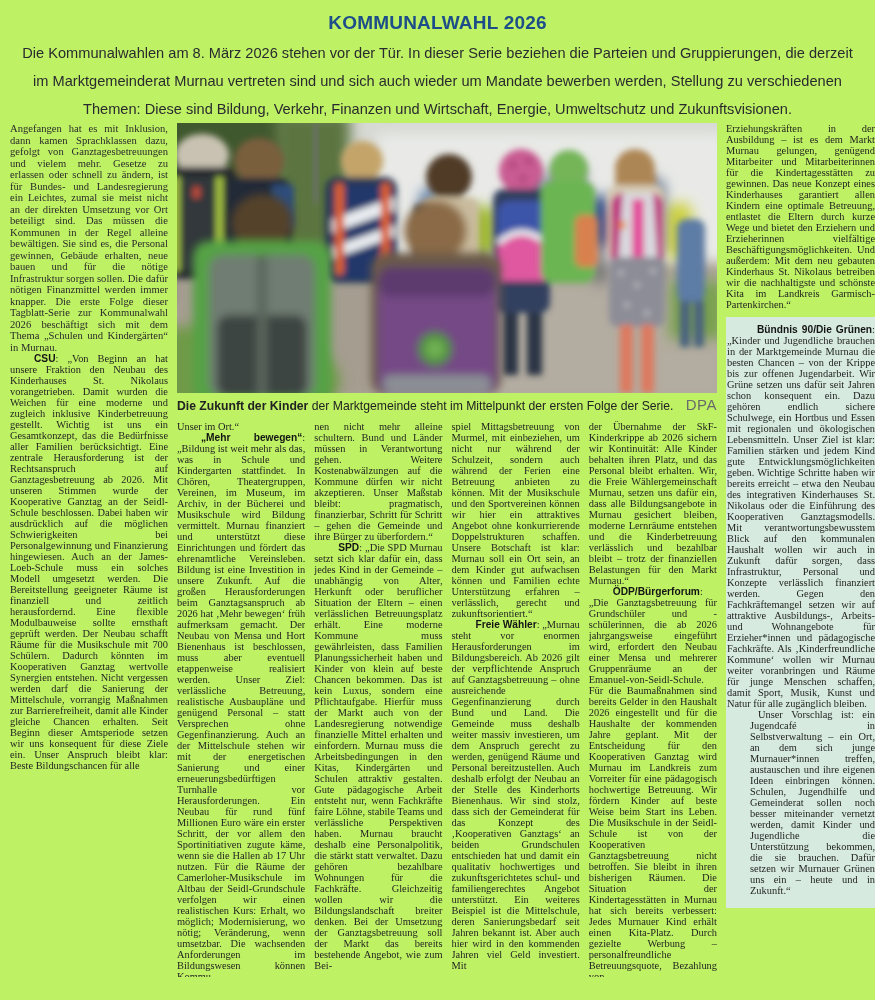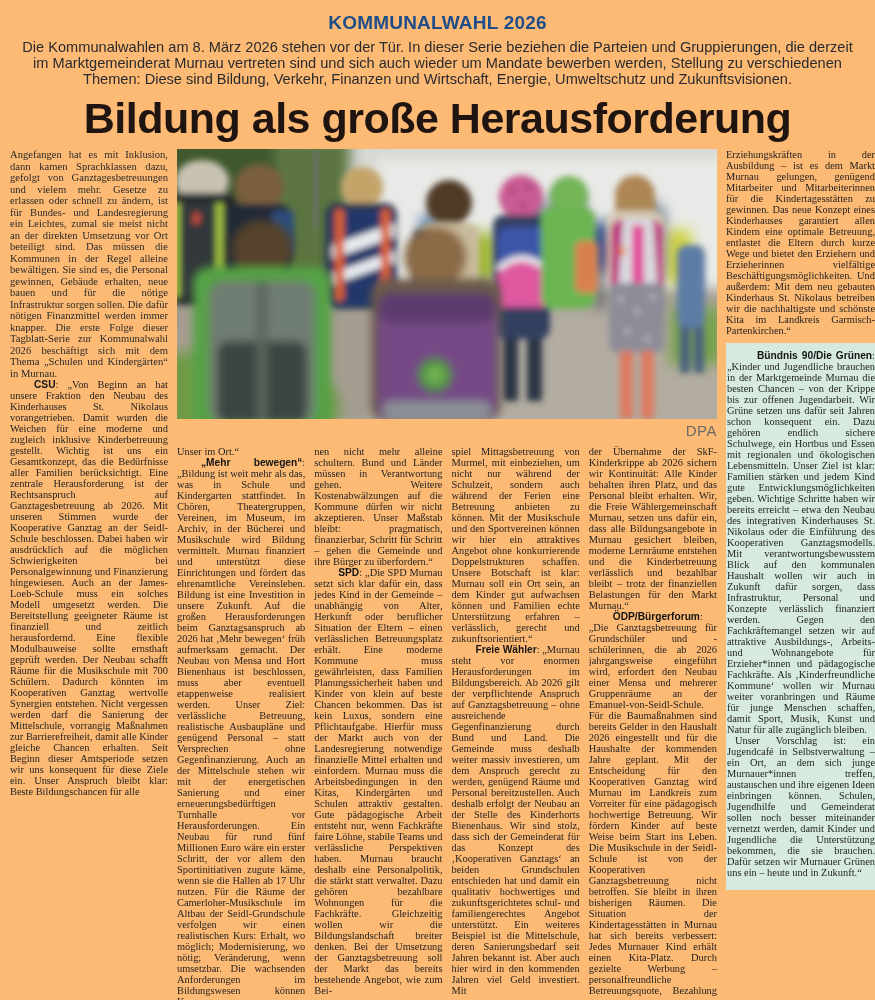--- a/index.html
+++ b/index.html
@@ -2,38 +2,38 @@
 <html lang="de"><head>
 <meta charset="utf-8">
 <style>
   * { box-sizing: border-box; margin: 0; padding: 0; }
   html, body { background: #ffffff; }
   .page {
     position: relative;
     width: 875px;
     height: 1000px;
     margin: 0 auto;
-    background: #fdba74;
+    background: #bef264;
     overflow: hidden;
     font-family: "Liberation Sans", sans-serif;
     color: #222;
   }
   
   .masthead { text-align: center; padding-top: 12px; }
   .kicker {
     color: #1d4e89;
     font-weight: bold;
     font-size: 19px;
     letter-spacing: 0.2px;
   }
   .intro {
     max-width: 836px;
     margin: 5px auto 0;
     font-size: 14.6px;
-    line-height: 16px;
+    line-height: 28px;
     color: #2a2a2e;
   }
   
   .headline {
     text-align: center;
     font-size: 43px;
     line-height: 1.05;
     font-weight: bold;
     letter-spacing: -0.5px;
     color: #201410;
@@ -103,34 +103,33 @@
   }
   .midcol { flex: 1; overflow: hidden; }
 
   
   .greenbox {
     background: #d6eadf;
     margin: 7px -8px 0 -6px;
     padding: 7px 8px 12px 7px;
   }
   .greenbox p:first-child { text-indent: 6px; }
-  .indent { text-indent: 8px; }
+  .indent { text-indent: 8px; margin-left: 23px; }
   .greenbox p + p { margin-top: 0 !important; }
 </style>
 </head>
 <body>
 
 <div class="page">
 
   <div class="masthead">
     <div class="kicker">KOMMUNALWAHL 2026</div>
     <p class="intro">Die Kommunalwahlen am 8. März 2026 stehen vor der Tür. In dieser Serie beziehen die Parteien und Gruppierungen, die derzeit im Marktgemeinderat Murnau vertreten sind und sich auch wieder um Mandate bewerben werden, Stellung zu verschiedenen Themen: Diese sind Bildung, Verkehr, Finanzen und Wirtschaft, Energie, Umweltschutz und Zukunftsvisionen.</p>
   </div>
 
-  <h1 class="headline">Bildung als große Herausforderung</h1>
 
   <div class="content">
 
     <div class="col-left bodytext">
       <p class="lead">Angefangen hat es mit Inklusion, dann kamen Sprachklassen dazu, gefolgt von Ganztagesbetreuungen und vielem mehr. Gesetze zu erlassen oder schnell zu ändern, ist für Bundes- und Landesregierung ein Leichtes, zumal sie meist nicht an der direkten Umsetzung vor Ort beteiligt sind. Das müssen die Kommunen in der Regel alleine bewältigen. Sie sind es, die Personal gewinnen, Gebäude erhalten, neue bauen und für die nötige Infrastruktur sorgen sollen. Die dafür nötigen Finanzmittel werden immer knapper. Die erste Folge dieser Tagblatt-Serie zur Kommunalwahl 2026 beschäftigt sich mit dem Thema „Schulen und Kindergärten“ in Murnau.</p>
       <p><span class="plabel">CSU</span><span>: „Von Beginn an hat unsere Fraktion den Neubau des Kinderhauses St. Nikolaus vorangetrieben. Damit wurden die Weichen für eine moderne und zugleich inklusive Kinderbetreuung gestellt. Wichtig ist uns ein Gesamtkonzept, das die Bedürfnisse aller Familien berücksichtigt. Eine zentrale Herausforderung ist der Rechtsanspruch auf Ganztagesbetreuung ab 2026. Mit unseren Stimmen wurde der Kooperative Ganztag an der Seidl-Schule beschlossen. Dabei haben wir ausdrücklich auf die möglichen Schwierigkeiten bei Personalgewinnung und Finanzierung hingewiesen. Auch an der James-Loeb-Schule muss ein solches Modell umgesetzt werden. Die Bereitstellung geeigneter Räume ist finanziell und zeitlich herausfordernd. Eine flexible Modulbauweise sollte ernsthaft geprüft werden. Der Neubau schafft Räume für die Musikschule mit 700 Schülern. Dadurch könnten im Kooperativen Ganztag wertvolle Synergien entstehen. Nicht vergessen werden darf die Sanierung der Mittelschule, vorrangig Maßnahmen zur Barrierefreiheit, damit alle Kinder gleiche Chancen erhalten. Seit Beginn dieser Amtsperiode setzen wir uns konsequent für diese Ziele ein. Unser Anspruch bleibt klar: Beste Bildungschancen für alle</span></p>
     </div>
 
     <div class="middle">
       <figure>
@@ -246,20 +245,21 @@
             <ellipse cx="258" cy="108" rx="31" ry="30" fill="#8a6b46"></ellipse>
             <rect x="194" y="130" width="130" height="142" rx="16" fill="#6b5a4a"></rect>
             <rect x="201" y="144" width="118" height="128" rx="14" fill="#744a85"></rect>
             <rect x="201" y="144" width="118" height="30" rx="14" fill="#5d3a6e"></rect>
             <circle cx="258" cy="226" r="17" fill="#4e8c3c"></circle>
             <circle cx="258" cy="226" r="10" fill="#6fb052"></circle>
             <rect x="206" y="252" width="108" height="18" rx="8" fill="#8b8f95"></rect>
           </g>
         </svg>
         <figcaption class="caption">
+          <span><b>Die Zukunft der Kinder</b><span>&nbsp;der Marktgemeinde steht im Mittelpunkt der ersten Folge der Serie.</span></span>
           <span class="credit">DPA</span>
         </figcaption>
       </figure>
 
       <div class="midcols bodytext">
         <div class="midcol">
           <p>Unser im Ort.“</p>
           <p><span class="plabel">„Mehr bewegen“</span><span>: „Bildung ist weit mehr als das, was in Schule und Kindergarten stattfindet. In Chören, Theatergruppen, Vereinen, im Museum, im Archiv, in der Bücherei und Musikschule wird Bildung vermittelt. Murnau finanziert und unterstützt diese Einrichtungen und fördert das ehrenamtliche Vereinsleben. Bildung ist eine Investition in unsere Zukunft. Auf die großen Herausforderungen beim Ganztagsanspruch ab 2026 hat ‚Mehr bewegen‘ früh aufmerksam gemacht. Der Neubau von Mensa und Hort Bienenhaus ist beschlossen, muss aber eventuell etappenweise realisiert werden. Unser Ziel: verlässliche Betreuung, realistische Ausbaupläne und genügend Personal – statt Versprechen ohne Gegenfinanzierung. Auch an der Mittelschule stehen wir mit der energetischen Sanierung und einer erneuerungsbedürftigen Turnhalle vor Herausforderungen. Ein Neubau für rund fünf Millionen Euro wäre ein erster Schritt, der vor allem den Sportinitiativen zugute käme, wenn sie die Hallen ab 17 Uhr nutzen. Für die Räume der Camerloher-Musikschule im Altbau der Seidl-Grundschule verfolgen wir einen realistischen Kurs: Erhalt, wo möglich; Modernisierung, wo nötig; Veränderung, wenn umsetzbar. Die wachsenden Anforderungen im Bildungswesen können Kommu-</span></p>
         </div>
         <div class="midcol">

